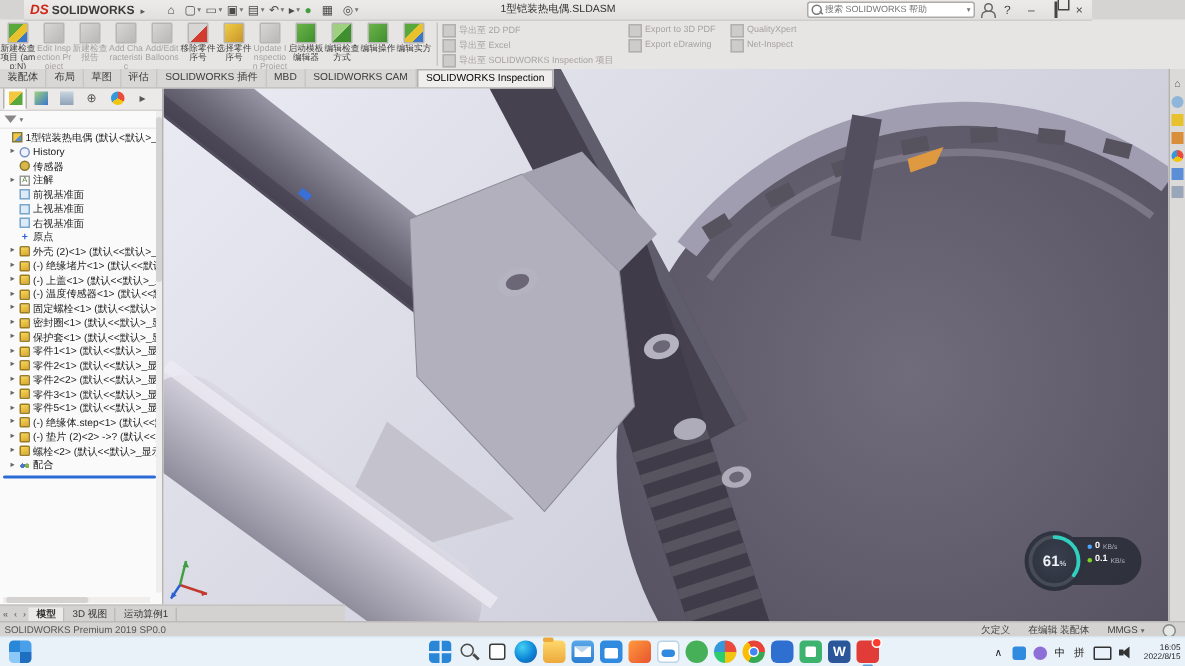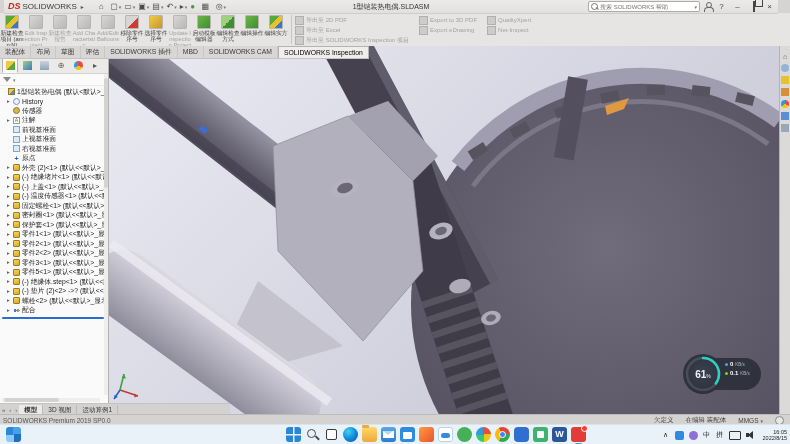--- a/index.html
+++ b/index.html
@@ -1,26 +1,26 @@
 <!DOCTYPE html>
 <html><head>
 <meta charset="utf-8">
 <style>
   html,body{margin:0;padding:0}
   body{width:790px;height:444px;overflow:hidden;position:relative;
        font-family:"Liberation Sans",sans-serif;background:#d6d4d2;
        -webkit-font-smoothing:antialiased}
 
   
-  #titlebar{position:absolute;left:4px;top:0;width:774px;height:13px;
+  #titlebar{position:absolute;left:16px;top:0;width:712px;height:13px;
     background:linear-gradient(#ecebea,#e2e0de);border-bottom:1px solid #cfcdcb;
     display:flex;z-index:6}
   .logo{display:flex;align-items:center;gap:2px;padding:0 4px;flex:0 0 auto}
   .logo-mark{color:#d02818;font-weight:bold;font-style:italic;font-size:9px;line-height:11px}
-  .logo-text{font-weight:normal;font-size:8px;color:#3a3a3a}
+  .logo-text{font-weight:bold;font-size:8px;color:#3a3a3a}
   .logo-arrow{font-size:6px;color:#555;margin-left:2px}
   .qat{display:flex;align-items:center;gap:1px;margin-left:10px}
   .qat-item{display:flex;align-items:center;height:11px;padding:0 1px;color:#4a4a4a;cursor:default}
   .qat-glyph{font-size:8px;line-height:11px}
   .g-traffic{color:#3f9f3f}
   .qat-caret{font-size:5px;color:#777;margin-left:1px}
   #doc-title{position:absolute;left:0;right:0;top:0;height:13px;text-align:center;
     font-size:7px;line-height:13px;color:#333;pointer-events:none}
   .tb-right{margin-left:auto;display:flex;align-items:center;gap:3px;padding-right:2px;z-index:2}
   .win-search{display:flex;align-items:center;background:#fff;border:1px solid #adaba9;

